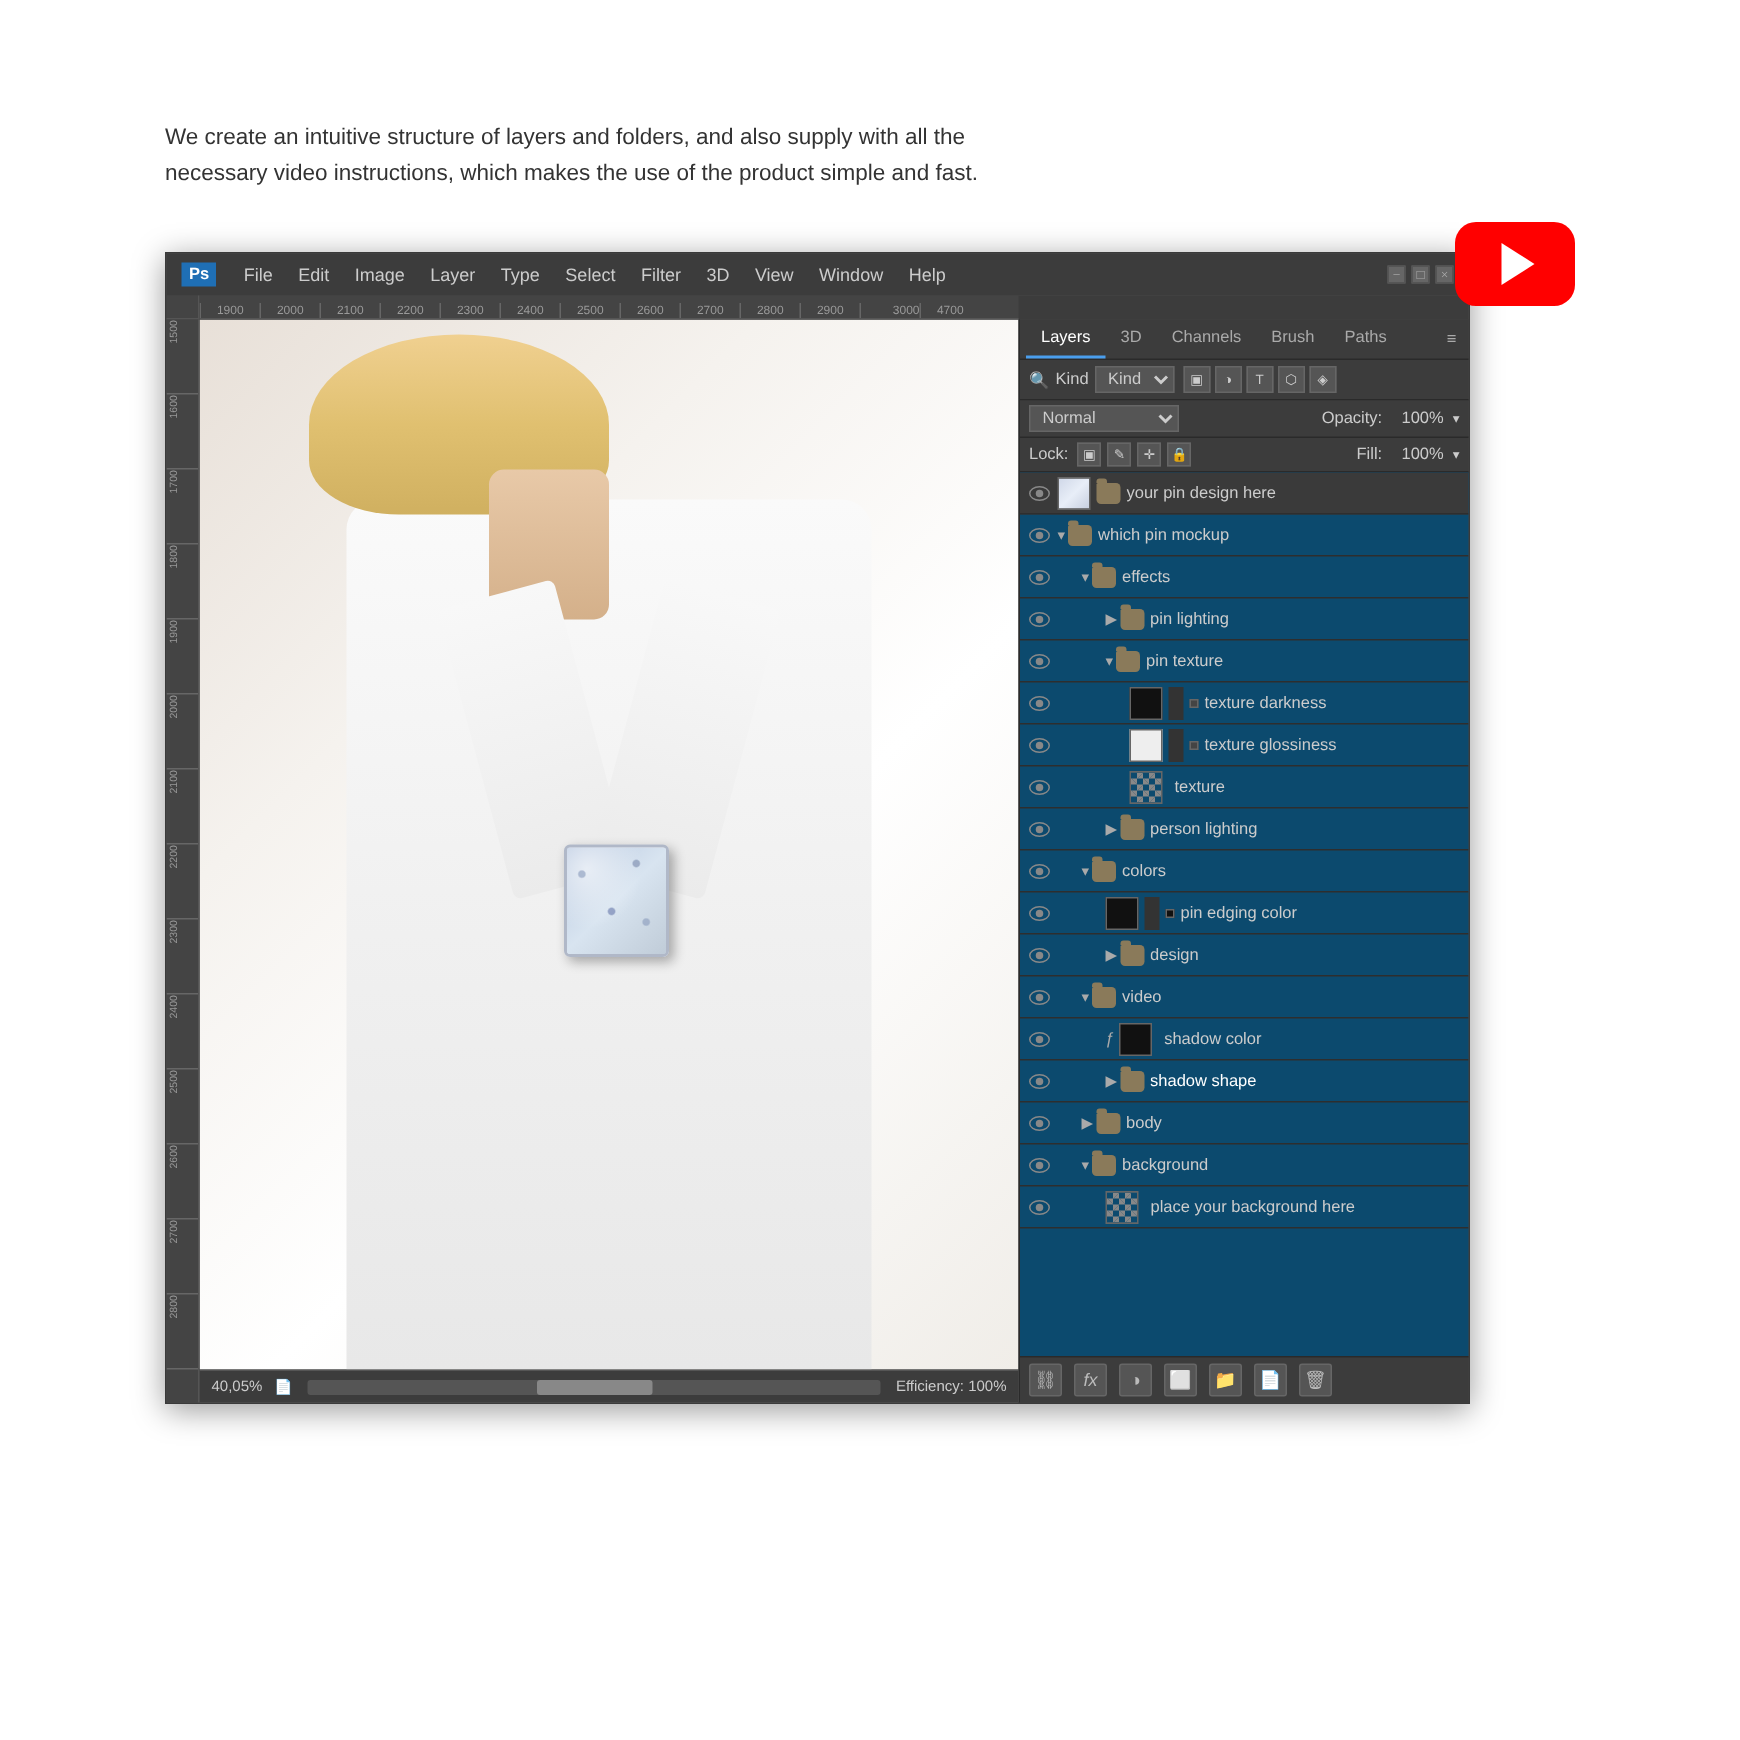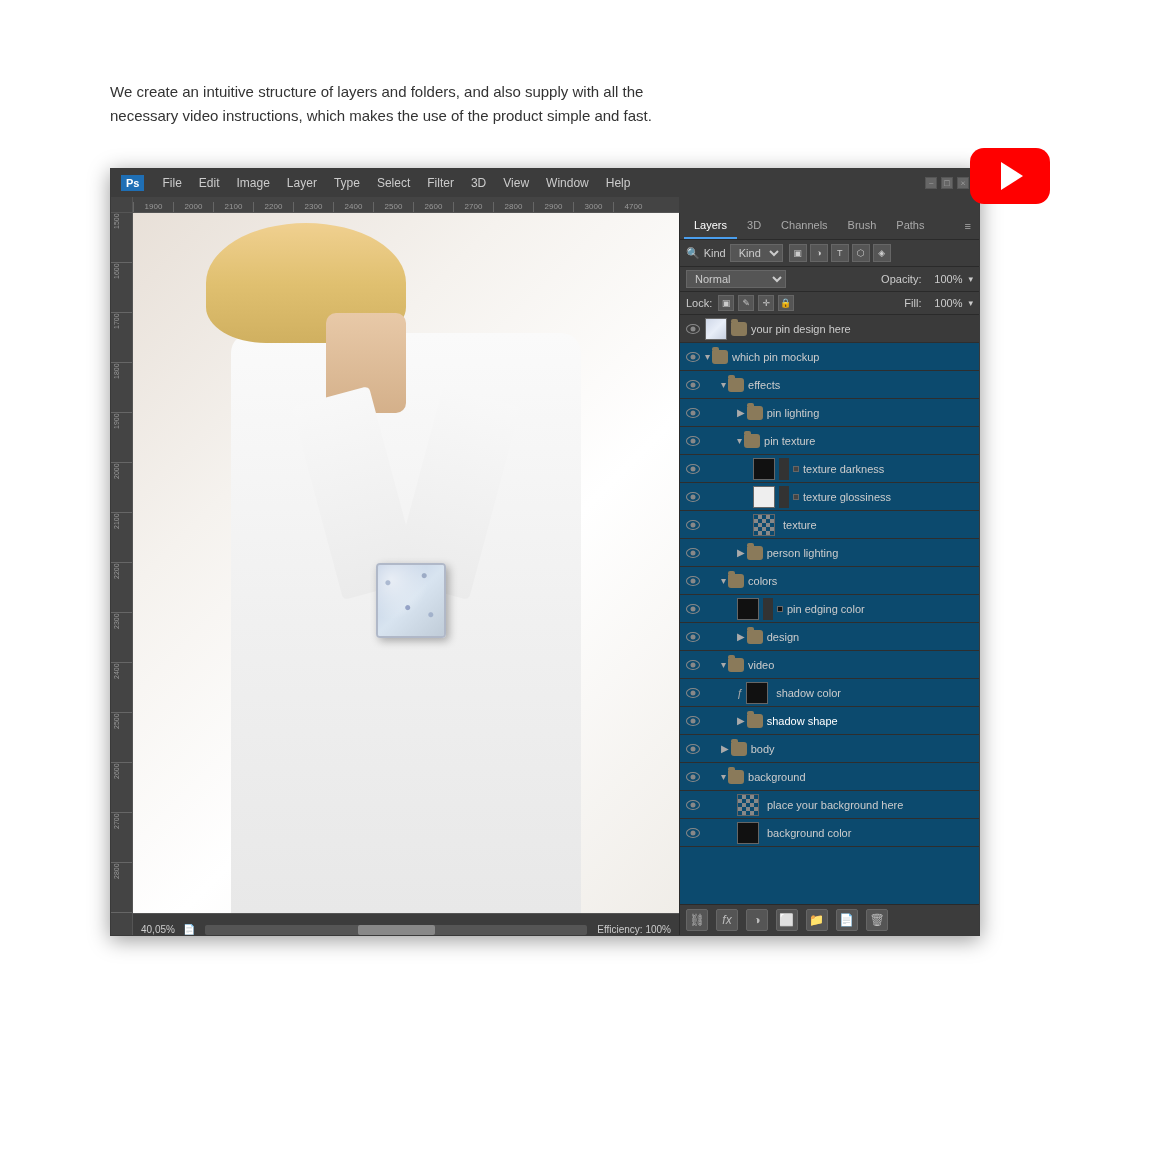--- a/index.html
+++ b/index.html
@@ -294,21 +294,21 @@
       background: linear-gradient(180deg, #f0d090 0%, #e0c070 50%, #d0b060 100%);
       border-radius: 50% 50% 30% 30%;
     }
 
     
     .ps-statusbar {
       background: #3c3c3c;
       border-top: 1px solid #555;
       height: 22px;
       display: flex;
-      align-items: flex-end;
+      align-items: center;
       padding: 0 8px;
       font-size: 10px;
       color: #ccc;
       font-family: Arial, sans-serif;
     }
 
     .ps-statusbar-scrollbar {
       flex: 1;
       height: 10px;
       background: #555;
@@ -689,21 +689,21 @@
             <div class="ps-ruler-tick" style="min-width:40px;">2000</div>
             <div class="ps-ruler-tick" style="min-width:40px;">2100</div>
             <div class="ps-ruler-tick" style="min-width:40px;">2200</div>
             <div class="ps-ruler-tick" style="min-width:40px;">2300</div>
             <div class="ps-ruler-tick" style="min-width:40px;">2400</div>
             <div class="ps-ruler-tick" style="min-width:40px;">2500</div>
             <div class="ps-ruler-tick" style="min-width:40px;">2600</div>
             <div class="ps-ruler-tick" style="min-width:40px;">2700</div>
             <div class="ps-ruler-tick" style="min-width:40px;">2800</div>
             <div class="ps-ruler-tick" style="min-width:40px;">2900</div>
-            <div class="ps-ruler-tick" style="min-width:40px;">3000</div>
+            <div class="ps-ruler-tick" style="min-width:40px;text-align:right;">3000</div>
             <div class="ps-ruler-tick" style="min-width:40px;">4700</div>
           </div>
         </div>
         <div style="width:300px;"></div>
       </div>
 
       <div class="ps-content">
 
         <div class="ps-ruler-left">
           <div class="ps-ruler-left-inner">
@@ -980,28 +980,20 @@
 
             <div class="ps-layer-item">
               <div class="ps-eye-icon">
                 <div class="ps-eye"></div>
               </div>
               <div style="width:32px;" class="ps-layer-indent"></div>
               <div class="ps-layer-thumb checker"></div>
               <span class="ps-layer-name" style="margin-left:4px;">place your background here</span>
             </div>
 
-            <div class="ps-layer-item">
-              <div class="ps-eye-icon">
-                <div class="ps-eye"></div>
-              </div>
-              <div style="width:32px;" class="ps-layer-indent"></div>
-              <div class="ps-layer-thumb black"></div>
-              <span class="ps-layer-name" style="margin-left:4px;">background color</span>
-            </div>
 
           </div>
 
           <div class="ps-panel-bottom">
             <div class="ps-bottom-btn">⛓</div>
             <div class="ps-bottom-btn" style="font-style:italic;">fx</div>
             <div class="ps-bottom-btn">◑</div>
             <div class="ps-bottom-btn">⬜</div>
             <div class="ps-bottom-btn">📁</div>
             <div class="ps-bottom-btn">📄</div>

